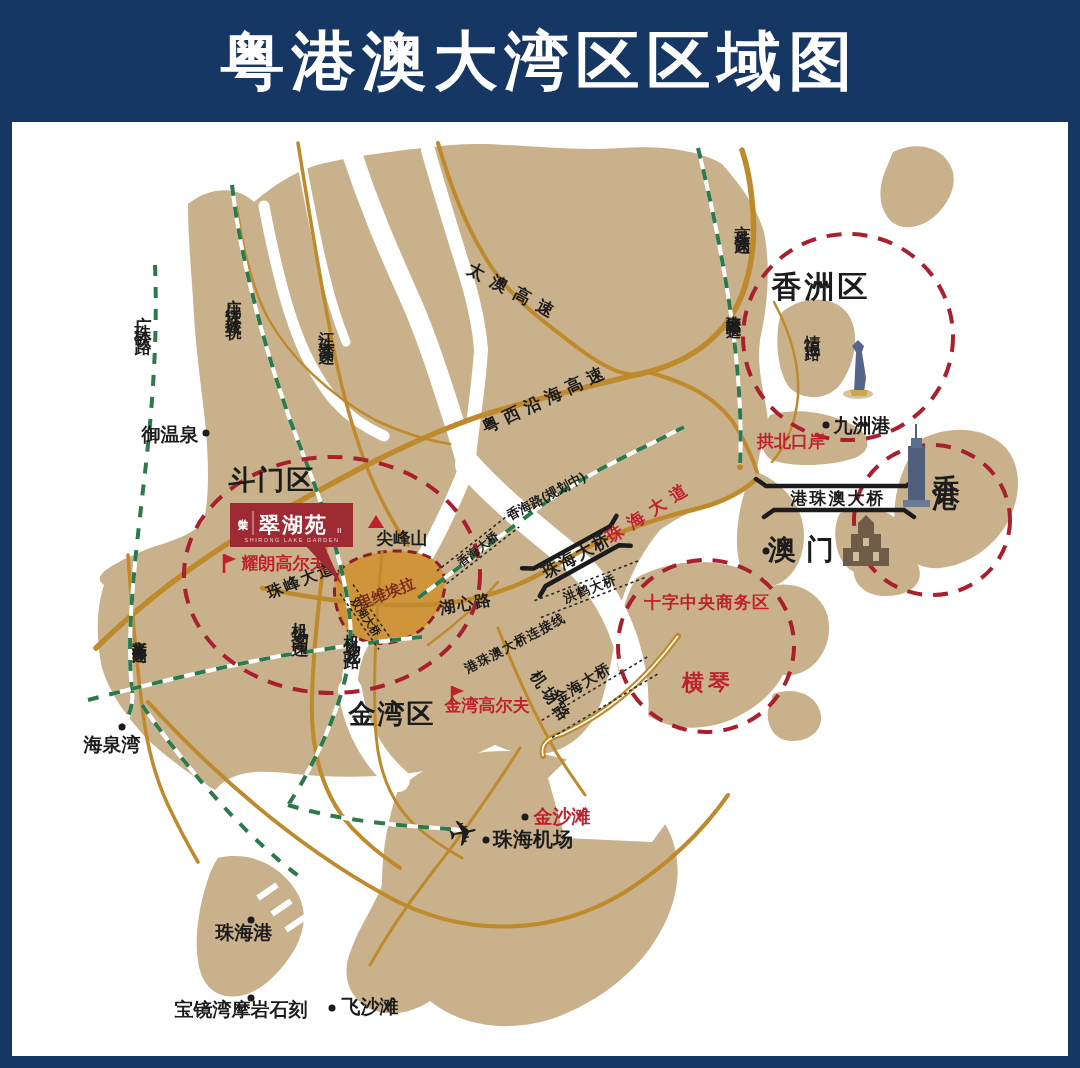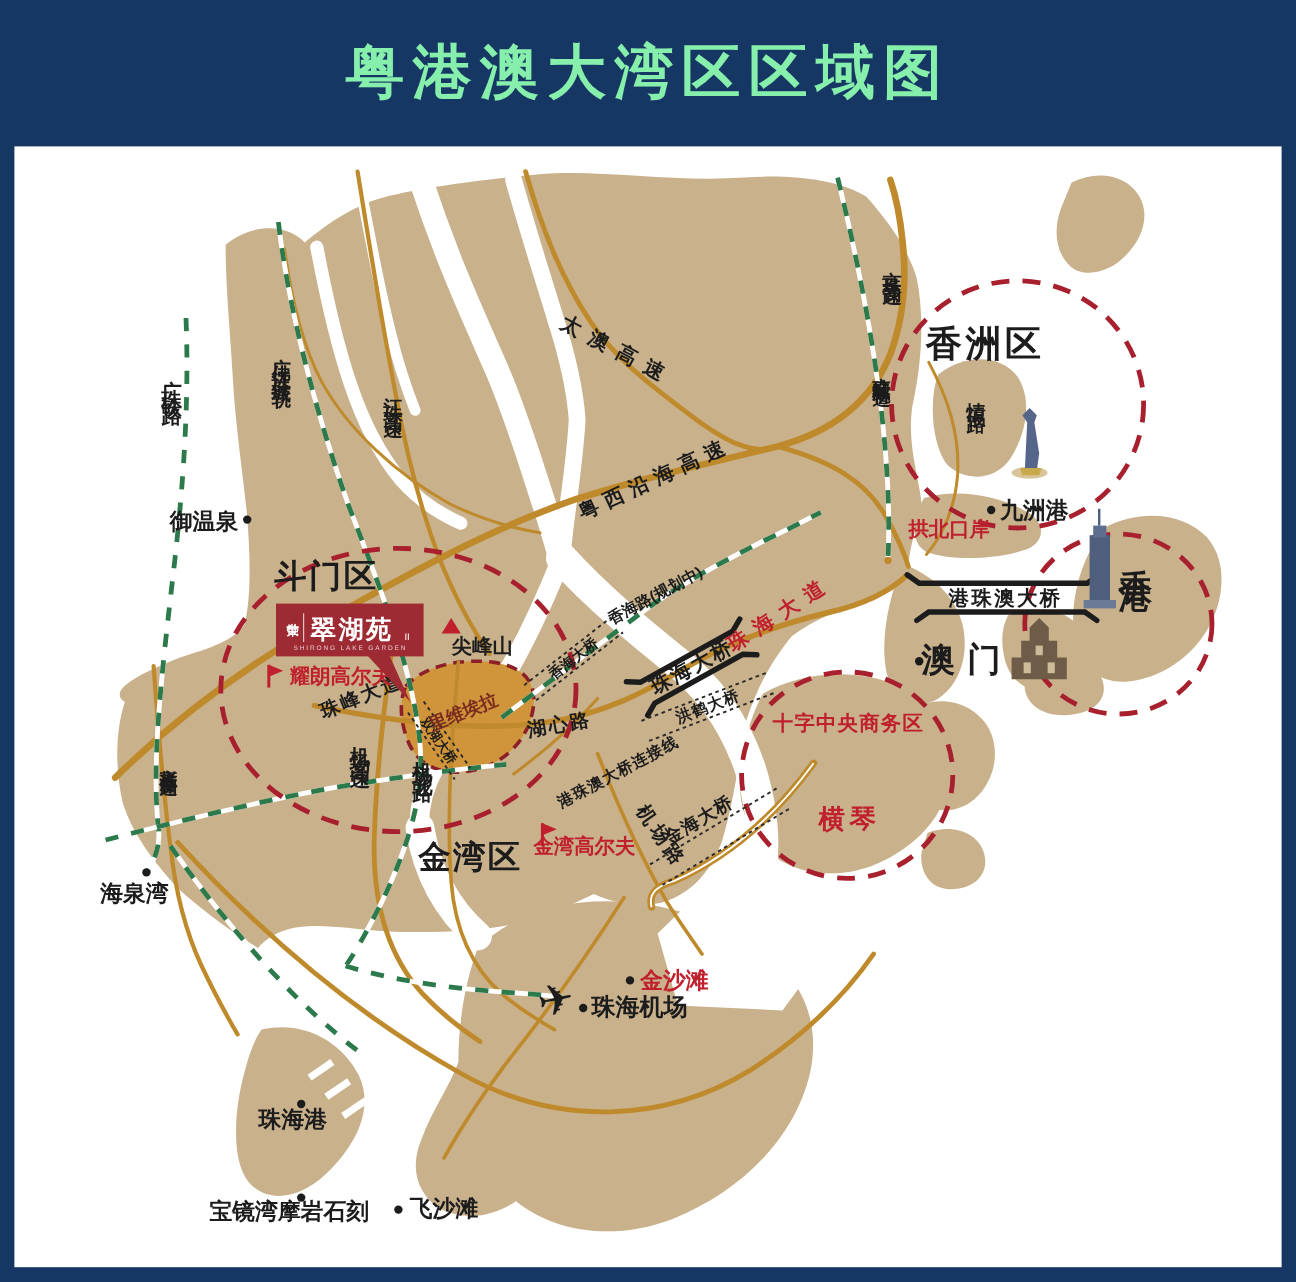--- a/index.html
+++ b/index.html
@@ -7,21 +7,21 @@
     width:1080px;height:1068px;position:relative;
     background:#163764;
     font-family:"Liberation Sans","DejaVu Sans",sans-serif;
     overflow:hidden;
   }
   .title-bar{
     position:absolute;left:0;top:0;width:1080px;height:122px;
     display:flex;align-items:center;justify-content:center;
   }
   .title-bar h1{
-    margin:0;color:#86efac;font-size:49px;font-weight:bold;
+    margin:0;color:#ffffff;font-size:64px;font-weight:bold;
     letter-spacing:7px;white-space:nowrap;
   }
   .map-area{
     position:absolute;left:12px;top:122px;width:1056px;height:934px;
     background:#ffffff;
   }
   svg{display:block;}
   text{font-family:"Liberation Sans","DejaVu Sans",sans-serif;}
   .lbl{font-weight:bold;fill:#1c1c1c;}
   .rlbl{font-weight:bold;fill:#c0202e;}

